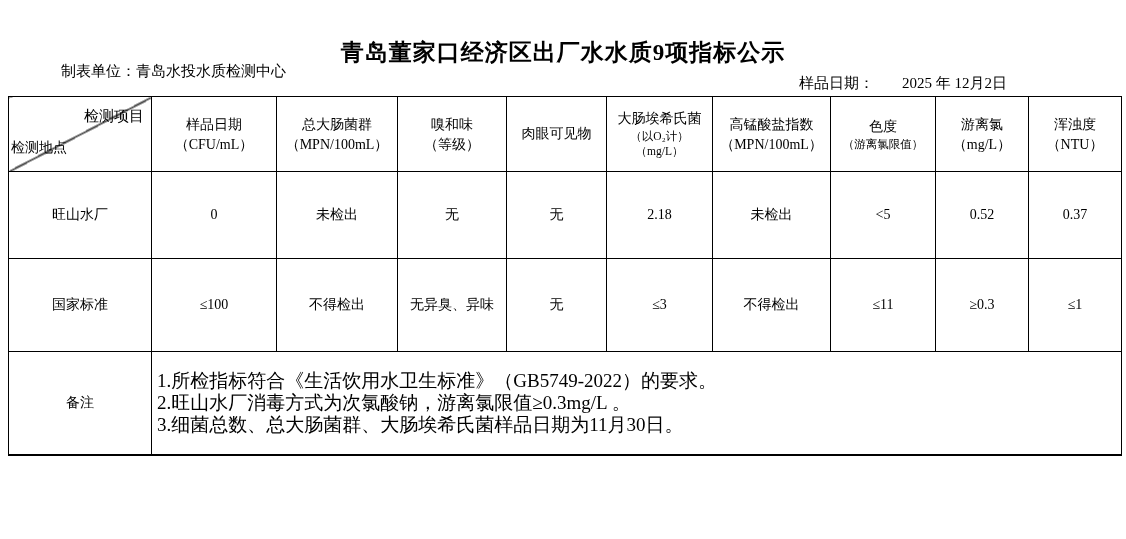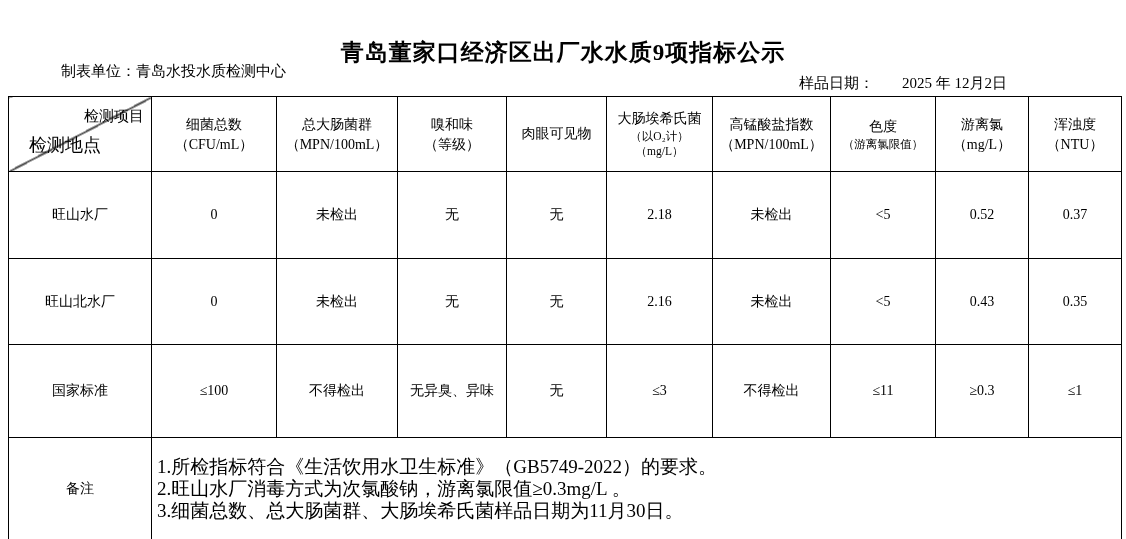--- a/index.html
+++ b/index.html
@@ -33,21 +33,21 @@
   tr.r-3 td{height:92px;}
   tr.r-notes td{height:94px;border-bottom:2px solid #000;}
 
   .corner{position:relative;
     background-image:linear-gradient(to bottom right,
       transparent calc(50% - 1px), #555 calc(50% - 1px),
       #555 calc(50% + 1px), transparent calc(50% + 1px));
     text-decoration:underline;
   }
   .corner .c-top{position:absolute;top:10px;right:7px;font-size:15px;}
-  .corner .c-bottom{position:absolute;bottom:14px;left:20px;font-size:18px;}
+  .corner .c-bottom{position:absolute;bottom:14px;left:2px;font-size:14px;}
 
   .hcell .h1{line-height:20px;}
   .hcell .h2{line-height:19px;}
   .hcell .h2:empty{display:none;}
   .small-paren .h2{font-size:11.5px;line-height:15px;}
 
   .noteslabel{text-align:center;}
   .notescell{
     text-align:left !important;
     vertical-align:middle;
@@ -81,21 +81,21 @@
     <col style="width:93px">
   </colgroup>
 
   <tbody>
       <tr class="r-head">
     <td class="corner">
       <span class="c-top">检测项目</span>
       <span class="c-bottom">检测地点</span>
     </td>
     <td class="hcell">
-      <div class="h1">细菌总数</div>
+      <div class="h1">样品日期</div>
       <div class="h2">（CFU/mL）</div>
     </td>
     <td class="hcell">
       <div class="h1">总大肠菌群</div>
       <div class="h2">（MPN/100mL）</div>
     </td>
     <td class="hcell">
       <div class="h1">嗅和味</div>
       <div class="h2">（等级）</div>
     </td>
@@ -132,32 +132,20 @@
     <td>未检出</td>
     <td>无</td>
     <td>无</td>
     <td>2.18</td>
     <td>未检出</td>
     <td>&lt;5</td>
     <td>0.52</td>
     <td>0.37</td>
   </tr>
 
-  <tr class="r-2">
-    <td>旺山北水厂</td>
-    <td>0</td>
-    <td>未检出</td>
-    <td>无</td>
-    <td>无</td>
-    <td>2.16</td>
-    <td>未检出</td>
-    <td>&lt;5</td>
-    <td>0.43</td>
-    <td>0.35</td>
-  </tr>
 
   <tr class="r-3">
     <td>国家标准</td>
     <td>≤100</td>
     <td>不得检出</td>
     <td>无异臭、异味</td>
     <td>无</td>
     <td>≤3</td>
     <td>不得检出</td>
     <td>≤11</td>

